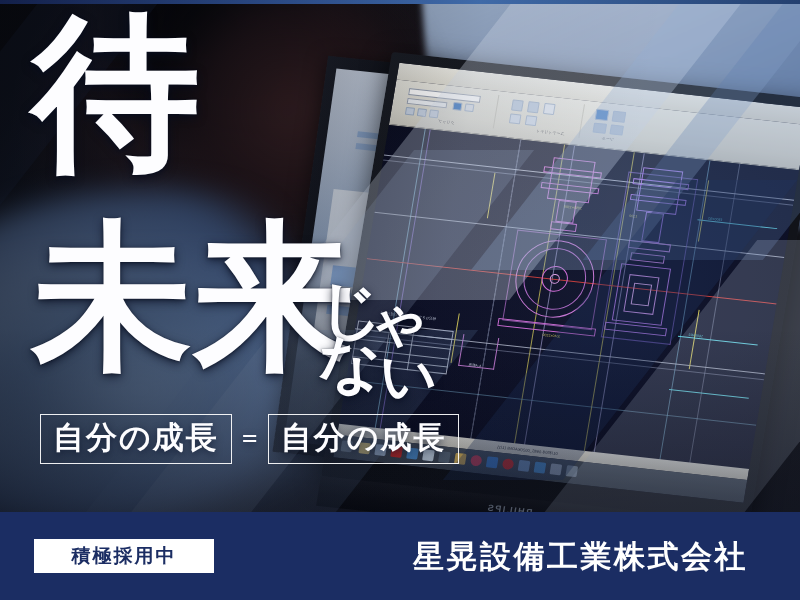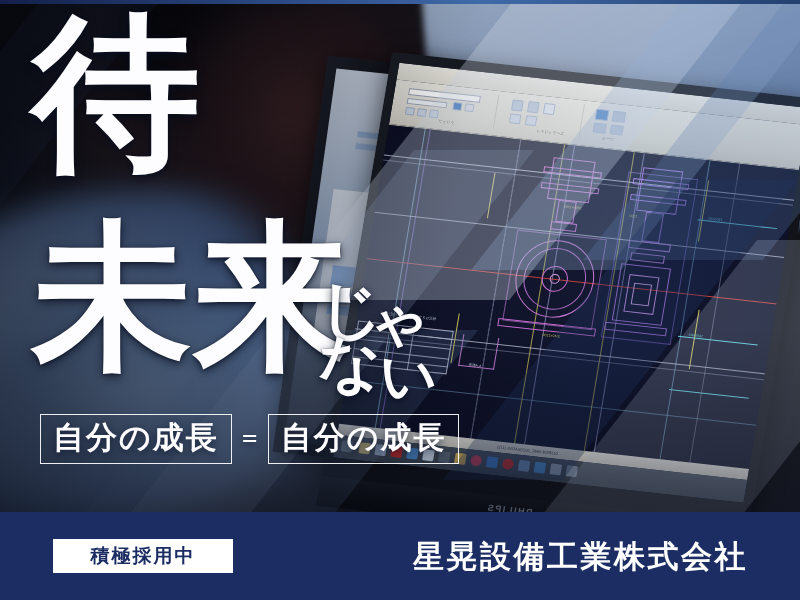--- a/index.html
+++ b/index.html
@@ -245,21 +245,21 @@
     text-shadow:0 2px 7px rgba(8,16,38,0.62);
   }
 
   
   .footer {
     position:absolute; left:0; top:512px; width:800px; height:88px;
     background:#1b2d63;
     z-index:50;
   }
   .badge {
-    position:absolute; left:53px; top:27px;
+    position:absolute; left:34px; top:27px;
     width:180px; height:34px;
     background:#ffffff;
     display:flex; align-items:center; justify-content:center;
     color:#1b2d63;
     font-family:"Liberation Serif","DejaVu Serif",serif;
     font-weight:700; font-size:19px; letter-spacing:2px;
     white-space:nowrap;
   }
   .company {
     position:absolute; right:52px; top:24px;

